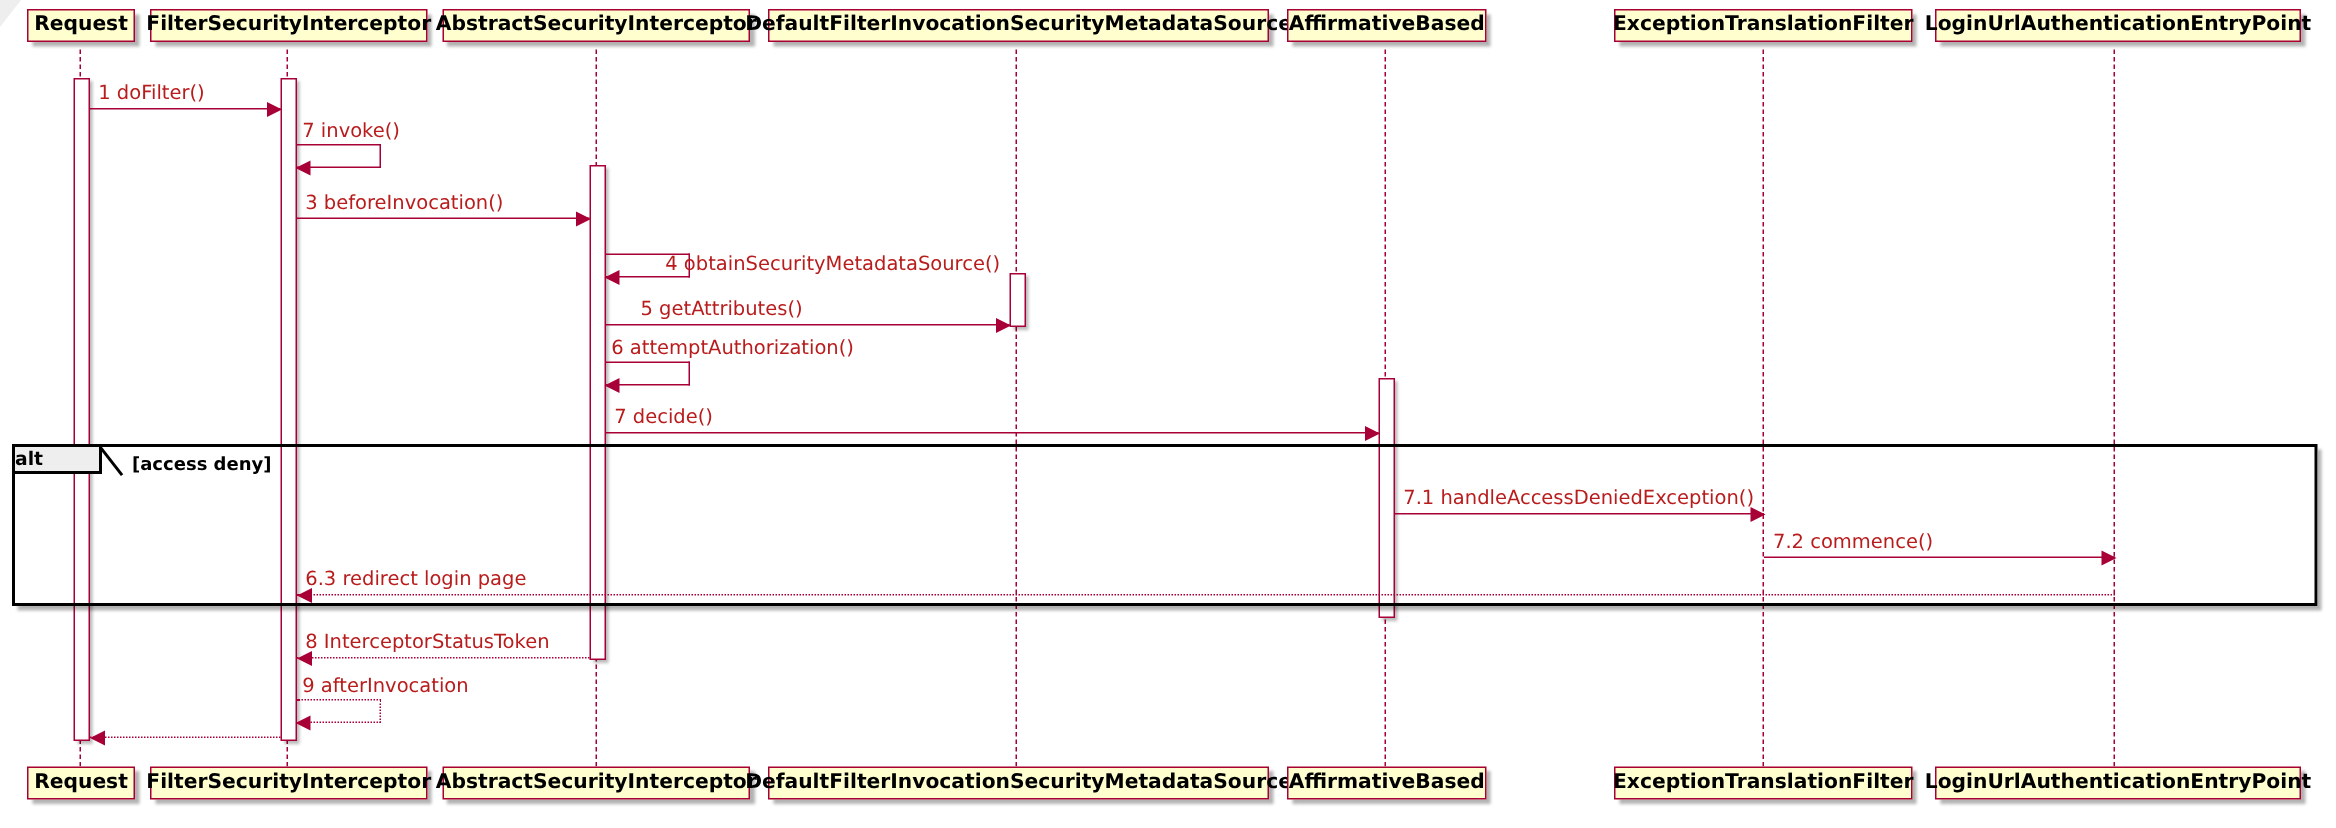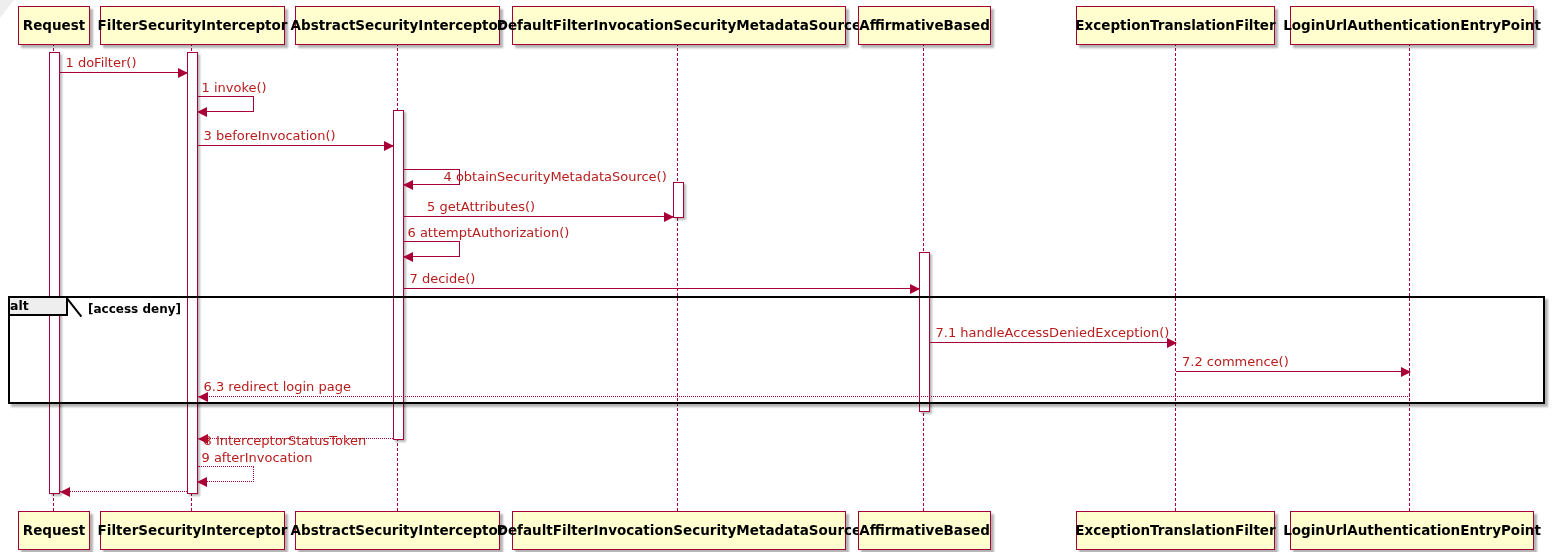--- a/index.html
+++ b/index.html
@@ -26,21 +26,21 @@
     color: #000000;
     font-size: 13.5px;
     font-weight: bold;
     line-height: 1;
     display: flex;
     align-items: center;
     justify-content: center;
     white-space: nowrap;
     box-shadow: 3px 3px 2px rgba(0,0,0,0.30);
     padding: 0 7px;
-    height: 39px;
+    height: 22px;
   }
   
   .lifeline {
     position: absolute;
     width: 0;
     border-left: 1.5px dashed #A80036;
   }
   
   .activation {
     position: absolute;
@@ -148,21 +148,21 @@
     <div class="alt-frame" style="left: 8px; top: 296px; width: 1537px; height: 108px; z-index: 5;"></div>
     <div class="alt-tab" style="left: 10px; top: 298px; width: 58px; height: 18px; z-index: 6;">alt</div>
     <div style="left: 68px; top: 298px; width: 0px; height: 0px; border-left: 14px solid rgb(238, 238, 238); border-bottom: 18px solid transparent; z-index: 6;"></div>
     <div class="alt-tab-slash" style="left: 68px; top: 298px; width: 22.8px; transform: rotate(52deg); z-index: 7;"></div>
     <div class="alt-guard" style="left: 88px; top: 303px; z-index: 7;">[access deny]</div>
     <div class="msg-line" style="left: 59.5px; top: 72px; width: 127px; z-index: 8;"></div>
     <div class="arrow-head right" style="left: 177.5px; top: 67.5px; z-index: 9;"></div>
     <div class="msg-label" style="left: 65.5px; top: 56px; z-index: 9;">1 doFilter()</div>
     <div class="selfcall" style="left: 197.5px; top: 96px; width: 56px; height: 16px; z-index: 8;"></div>
     <div class="arrow-head left" style="left: 196.5px; top: 107px; z-index: 9;"></div>
-    <div class="msg-label" style="left: 201.5px; top: 81px; z-index: 9;">1 invoke()</div>
+    <div class="msg-label" style="left: 201.5px; top: 81px; z-index: 9;">7 invoke()</div>
     <div class="msg-line" style="left: 197.5px; top: 145px; width: 195px; z-index: 8;"></div>
     <div class="arrow-head right" style="left: 383.5px; top: 140.5px; z-index: 9;"></div>
     <div class="msg-label" style="left: 203.5px; top: 129px; z-index: 9; text-align: right;">3 beforeInvocation()</div>
     <div class="selfcall" style="left: 403.5px; top: 169px; width: 56px; height: 16px; z-index: 8;"></div>
     <div class="arrow-head left" style="left: 402.5px; top: 180px; z-index: 9;"></div>
     <div class="msg-label" style="left: 407.5px; top: 170px; z-index: 9; margin-left: 36px;">4 obtainSecurityMetadataSource()</div>
     <div class="msg-line" style="left: 403.5px; top: 216px; width: 269px; z-index: 8;"></div>
     <div class="arrow-head right" style="left: 663.5px; top: 211.5px; z-index: 9;"></div>
     <div class="msg-label" style="left: 427px; top: 200px; z-index: 9;">5 getAttributes()</div>
     <div class="selfcall" style="left: 403.5px; top: 241px; width: 56px; height: 16px; z-index: 8;"></div>
@@ -175,21 +175,21 @@
     <div class="arrow-head right" style="left: 1167px; top: 337.5px; z-index: 9;"></div>
     <div class="msg-label" style="left: 935.5px; top: 326px; z-index: 9;">7.1 handleAccessDeniedException()</div>
     <div class="msg-line" style="left: 1176px; top: 371px; width: 234px; z-index: 8;"></div>
     <div class="arrow-head right" style="left: 1401px; top: 366.5px; z-index: 9;"></div>
     <div class="msg-label" style="left: 1182px; top: 355px; z-index: 9;">7.2 commence()</div>
     <div class="msg-line dotted" style="left: 197.5px; top: 396px; width: 1212.5px; z-index: 8;"></div>
     <div class="arrow-head left" style="left: 197.5px; top: 391.5px; z-index: 9;"></div>
     <div class="msg-label" style="left: 203.5px; top: 380px; z-index: 9;">6.3 redirect login page</div>
     <div class="msg-line dotted" style="left: 197.5px; top: 438px; width: 195px; z-index: 8;"></div>
     <div class="arrow-head left" style="left: 197.5px; top: 433.5px; z-index: 9;"></div>
-    <div class="msg-label" style="left: 203.5px; top: 434px; z-index: 9;">8 InterceptorStatusToken</div>
+    <div class="msg-label" style="left: 203.5px; top: 422px; z-index: 9;">8 InterceptorStatusToken</div>
     <div class="selfcall dotted" style="left: 197.5px; top: 466px; width: 56px; height: 16px; z-index: 8;"></div>
     <div class="arrow-head left" style="left: 196.5px; top: 477px; z-index: 9;"></div>
     <div class="msg-label" style="left: 201.5px; top: 451px; z-index: 9;">9 afterInvocation</div>
     <div class="msg-line dotted" style="left: 59.5px; top: 491px; width: 127px; z-index: 8;"></div>
     <div class="arrow-head left" style="left: 59.5px; top: 486.5px; z-index: 9;"></div>
     <div class="participant" style="left: 18px; top: 6px; width: 72px; z-index: 10;">Request</div>
     <div class="participant" style="left: 18px; top: 511px; width: 72px; z-index: 10;">Request</div>
     <div class="participant" style="left: 100px; top: 6px; width: 185px; z-index: 10;">FilterSecurityInterceptor</div>
     <div class="participant" style="left: 100px; top: 511px; width: 185px; z-index: 10;">FilterSecurityInterceptor</div>
     <div class="participant" style="left: 295px; top: 6px; width: 205px; z-index: 10;">AbstractSecurityInterceptor</div>

